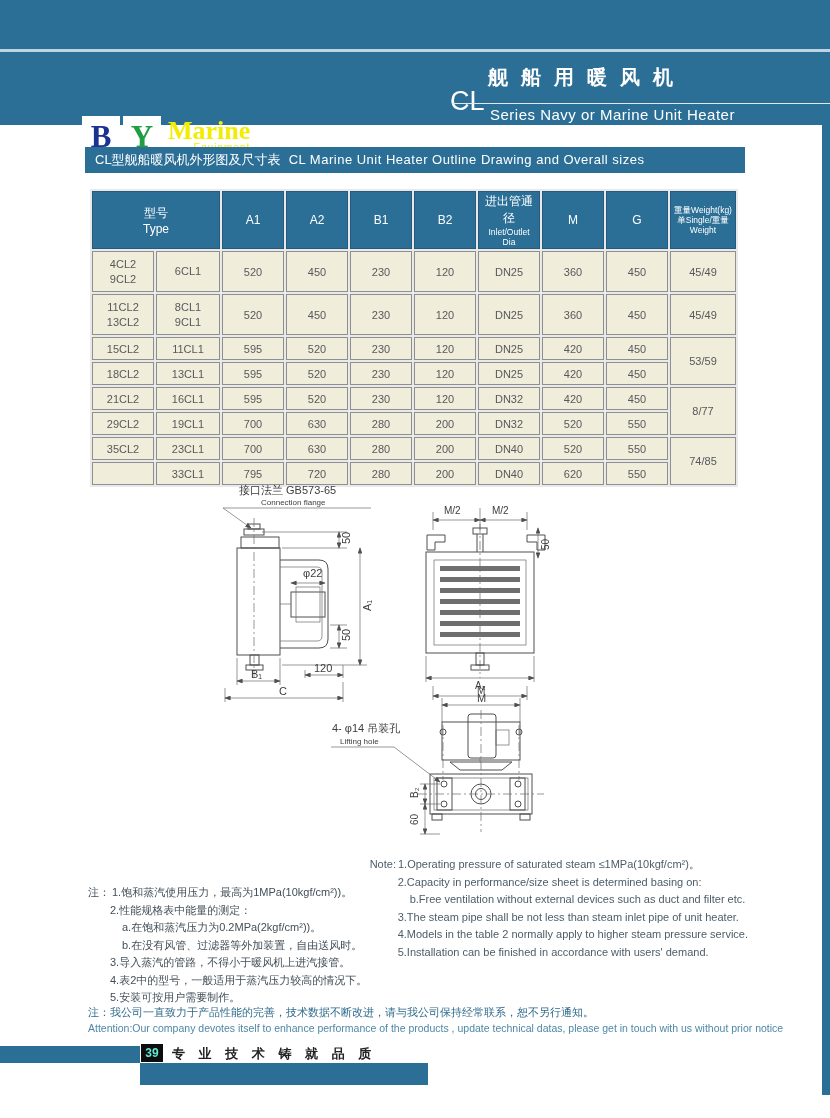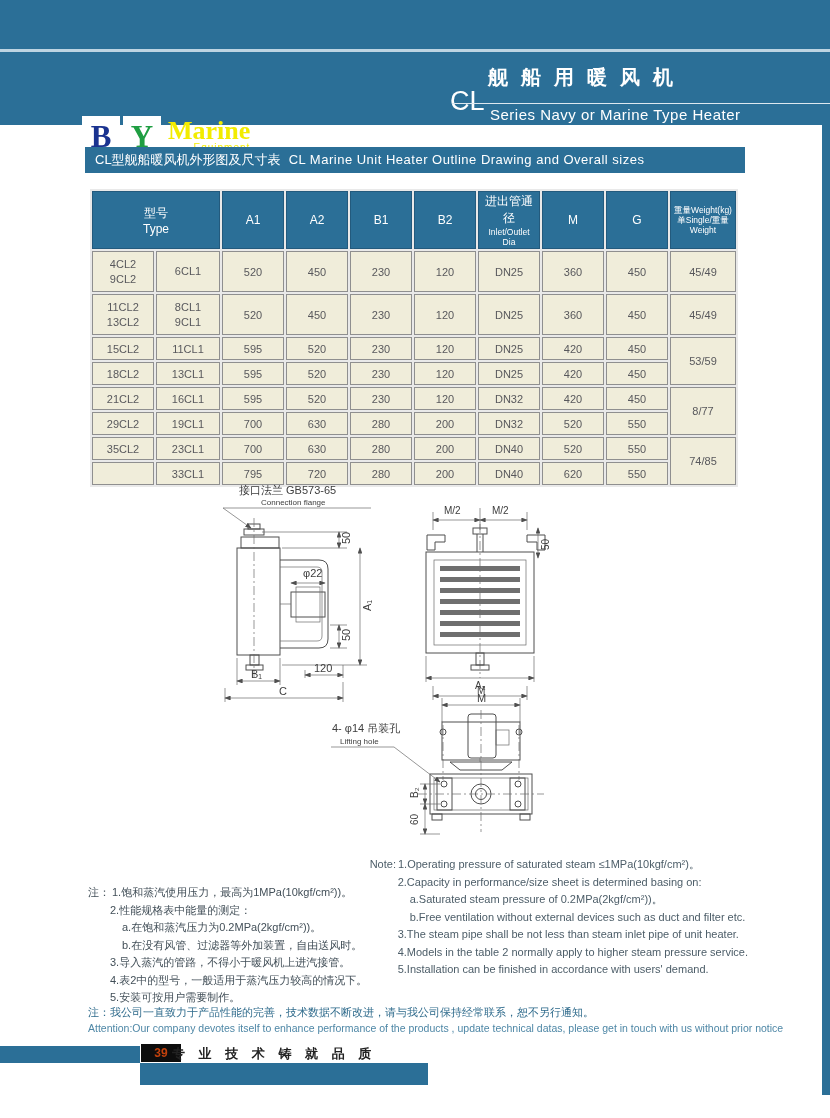--- a/index.html
+++ b/index.html
@@ -63,21 +63,21 @@
   .en .note-indent{padding-left:28px;}
   .en .note-sub{padding-left:40px;}
 
   
   .attention{position:absolute;left:88px;top:1004px;width:700px;font-size:11px;line-height:16px;}
   .attention-cn{color:#2f6b8c;}
   .attention-en{color:#4e87a6;font-size:10.5px;white-space:nowrap;}
 
   
   .footer-bar1{position:absolute;left:0;top:1046px;width:140px;height:17px;background:#2b6f97;}
-  .footer-badge{position:absolute;left:141px;top:1044px;width:40px;height:18px;background:#0d0d0d;color:#c2410c;
+  .footer-badge{position:absolute;left:141px;top:1044px;width:22px;height:18px;background:#0d0d0d;color:#5eead4;
     font-size:12px;font-weight:bold;text-align:center;line-height:18px;}
   .footer-slogan{position:absolute;left:172px;top:1045px;color:#222222;font-size:13px;font-weight:bold;letter-spacing:5px;white-space:nowrap;}
   .footer-bar2{position:absolute;left:140px;top:1063px;width:288px;height:22px;background:#2b6f97;}
 </style>
 </head>
 <body>
 
 <div class="page">
 
   <div class="band-top"></div>
@@ -88,21 +88,21 @@
       <span class="logo-box logo-y">Y</span>
       <span class="logo-words">
         <div class="logo-marine">Marine</div>
         <div class="logo-equipment">Equipment</div>
       </span>
     </div>
   </div>
   <div class="series-code">CL</div>
   <div class="title-cn">舰船用暖风机</div>
   <div class="title-rule"></div>
-  <div class="title-en">Series Navy or Marine Type Heater</div>
+  <div class="title-en">Series Navy or Marine Unit Heater</div>
   <div class="right-strip"></div>
 
   <div class="section-bar">
     <span>CL型舰船暖风机外形图及尺寸表</span><span class="en">CL Marine Unit Heater Outline Drawing and Overall sizes</span>
   </div>
 
   <table class="dim-table">
     <colgroup>
       <col style="width:62px">
         <col style="width:64px">
@@ -404,21 +404,20 @@
       <div class="note-line note-indent">2.性能规格表中能量的测定：</div>
       <div class="note-line note-sub">a.在饱和蒸汽压力为0.2MPa(2kgf/cm²))。</div>
       <div class="note-line note-sub">b.在没有风管、过滤器等外加装置，自由送风时。</div>
       <div class="note-line note-indent">3.导入蒸汽的管路，不得小于暖风机上进汽接管。</div>
       <div class="note-line note-indent">4.表2中的型号，一般适用于蒸汽压力较高的情况下。</div>
       <div class="note-line note-indent">5.安装可按用户需要制作。</div>
     </div>
     <div class="notes-col notes-en en">
       <div class="note-line"><span class="lbl">Note:</span><span>1.Operating pressure of saturated steam ≤1MPa(10kgf/cm²)。</span></div>
       <div class="note-line note-indent">2.Capacity in performance/size sheet is determined basing on:</div>
-      <div class="note-line note-sub">a.Saturated steam pressure of 0.2MPa(2kgf/cm²))。</div>
       <div class="note-line note-sub">b.Free ventilation without external devices such as duct and filter etc.</div>
       <div class="note-line note-indent">3.The steam pipe shall be not less than steam inlet pipe of unit heater.</div>
       <div class="note-line note-indent">4.Models in the table 2 normally apply to higher steam pressure service.</div>
       <div class="note-line note-indent">5.Installation can be finished in accordance with users'  demand.</div>
     </div>
   </div>
 
   <div class="attention">
     <div class="attention-cn">注：我公司一直致力于产品性能的完善，技术数据不断改进，请与我公司保持经常联系，恕不另行通知。</div>
     <div class="attention-en">Attention:Our company devotes itself to enhance performance of the products , update technical datas, please get in touch with us without prior notice</div>

